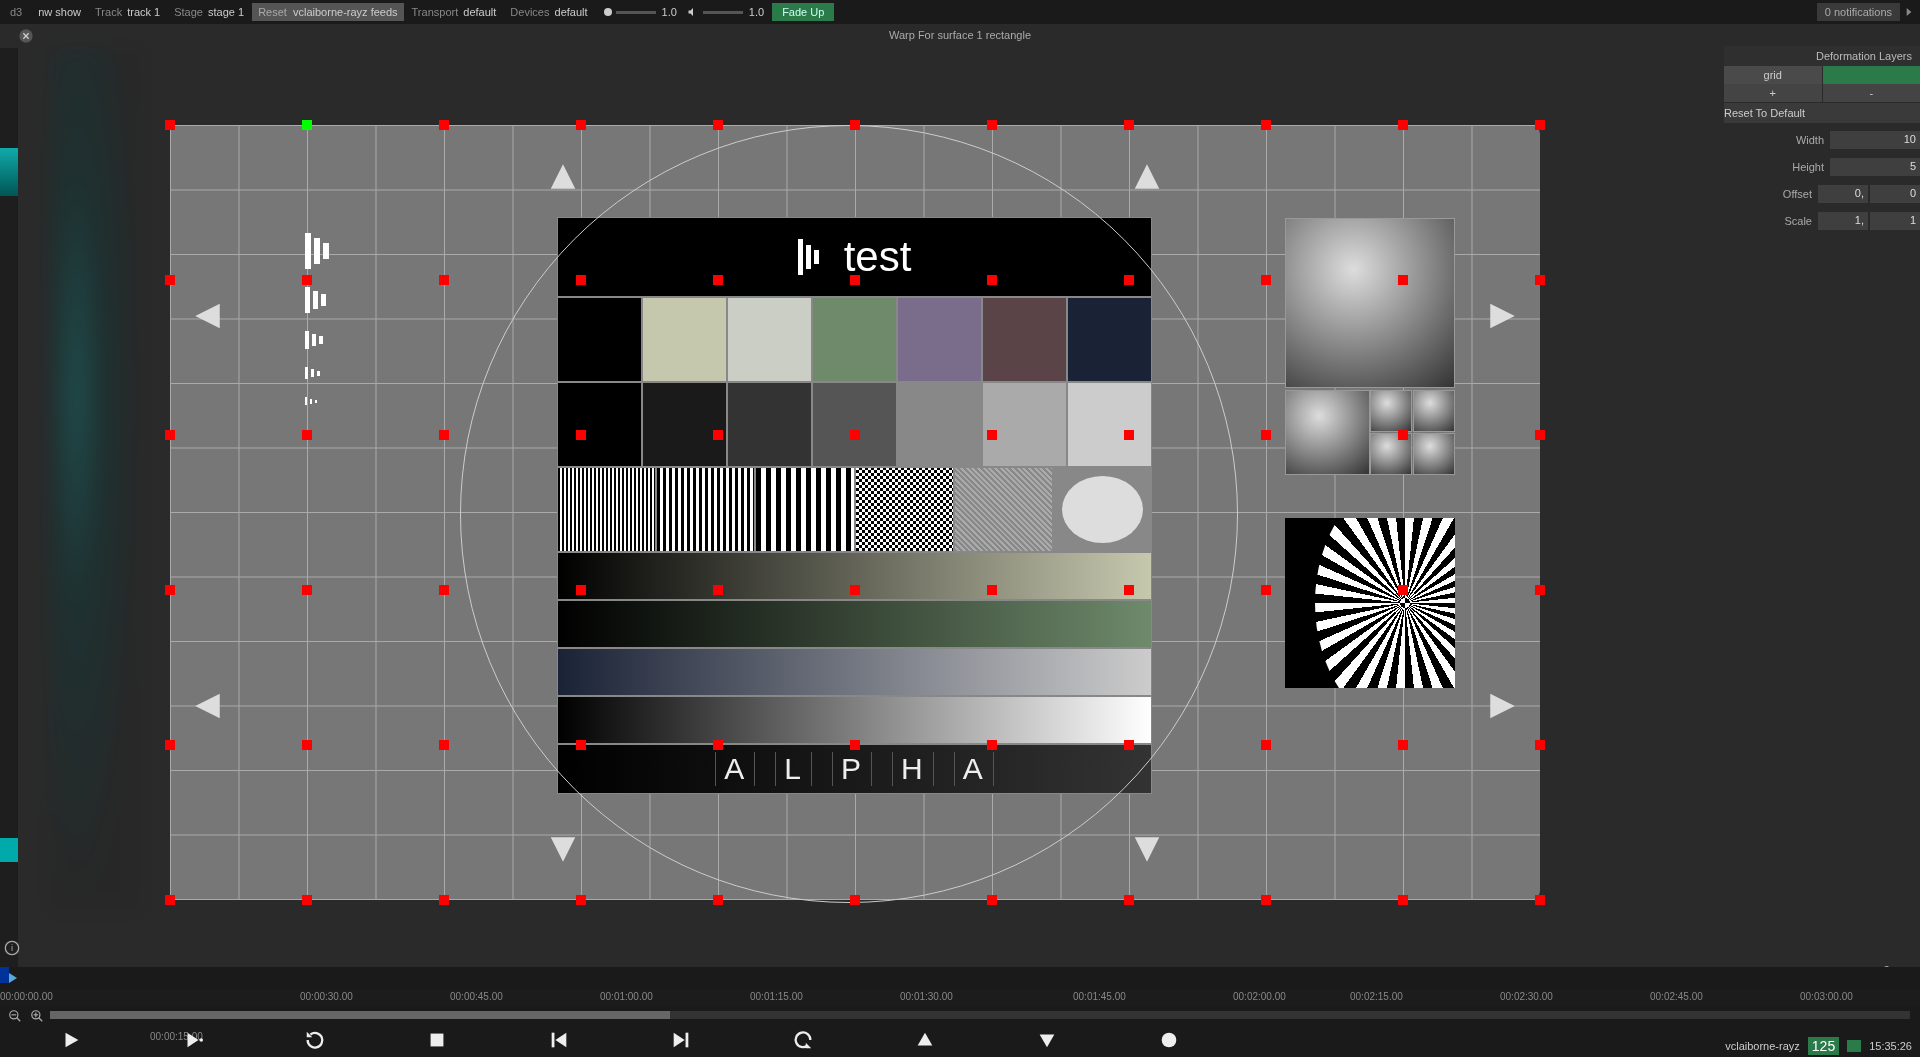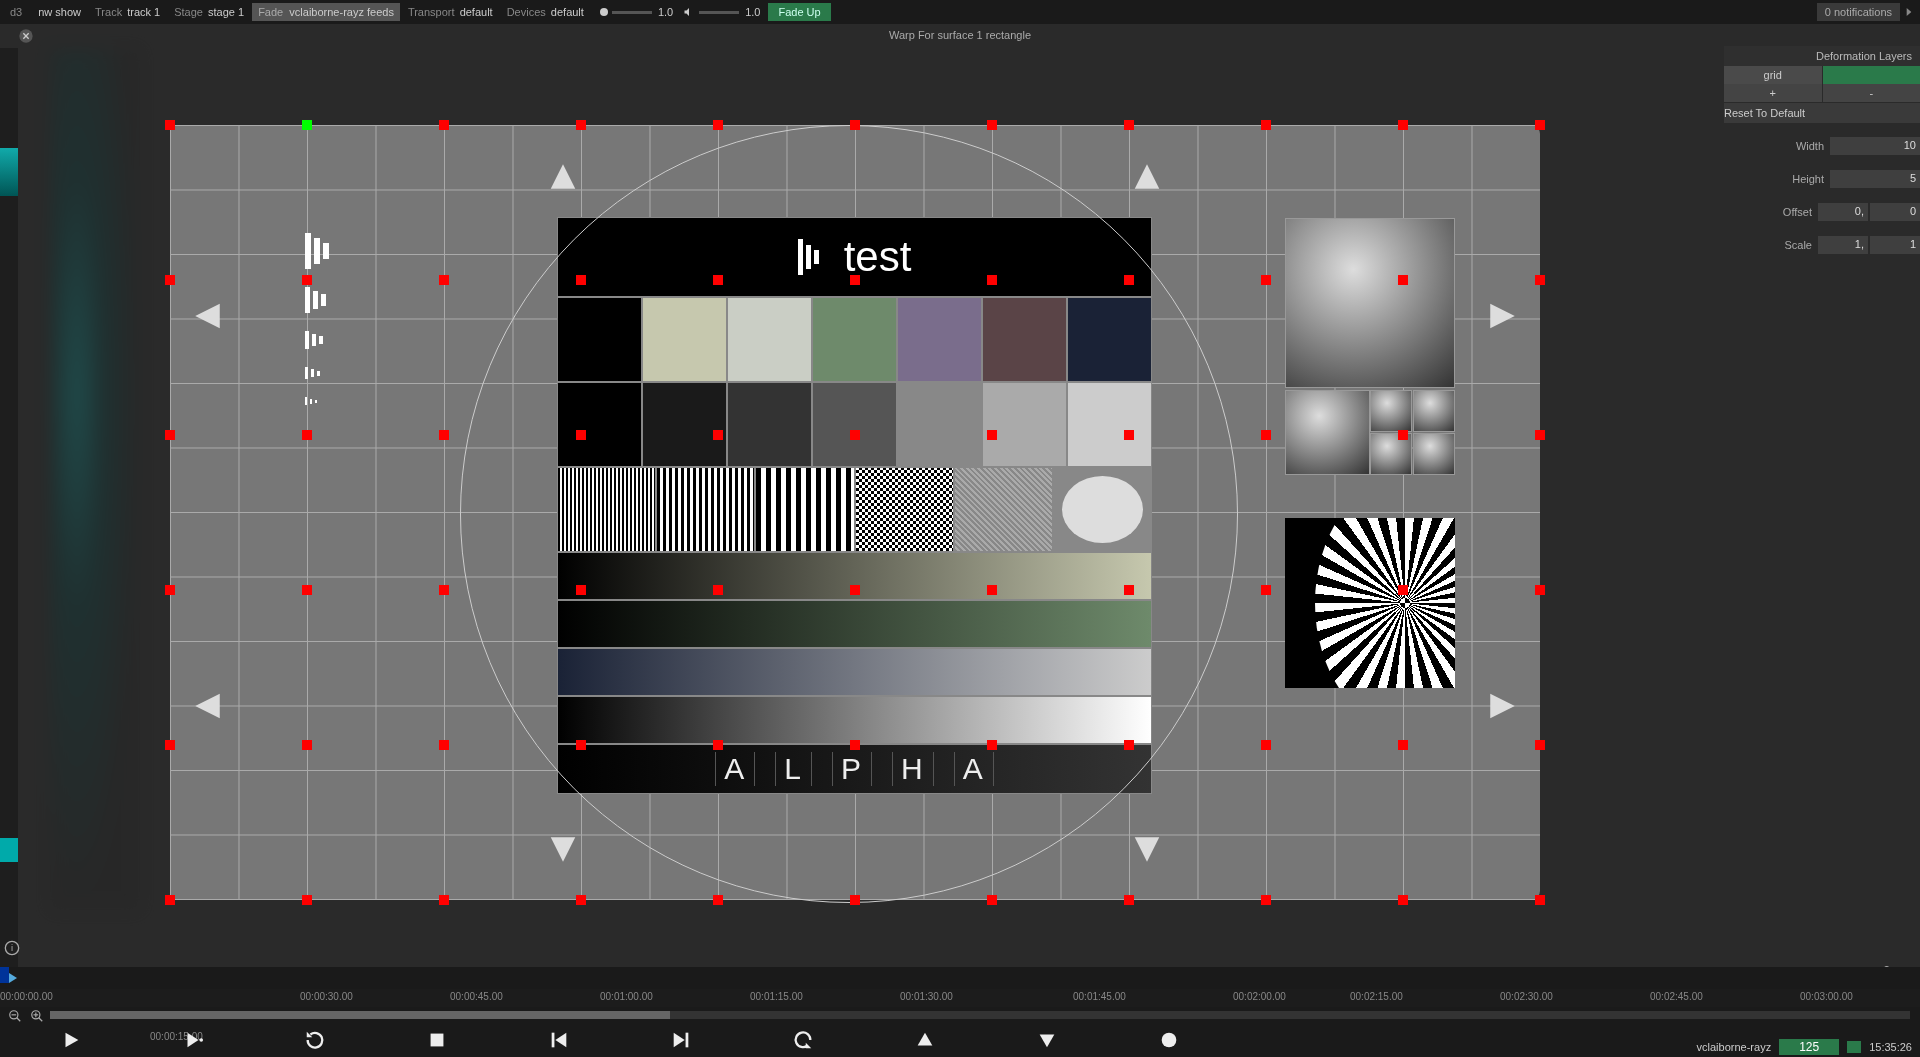--- a/index.html
+++ b/index.html
@@ -21,21 +21,21 @@
 .menu-arrow-right { width: 14px; height: 14px; fill: #888; }
 
 .close-x { position: absolute; top: 28px; left: 18px; width: 16px; height: 16px; color: #aaa; cursor: pointer; }
 
 
 .title-bar { position: absolute; top: 25px; left: 0; right: 0; text-align: center; font-size: 11px; color: #aaa; padding: 4px 16px; }
 
 
 .right-panel { position: absolute; top: 46px; right: 0; width: 196px; z-index: 5; }
 .panel-header { background: #2f2f2f; color: #bbb; text-align: right; padding: 4px 8px; font-size: 11px; }
-.panel-row { display: flex; align-items: center; height: 20px; margin-top: 13px; }
+.panel-row { display: flex; align-items: center; height: 20px; margin-top: 7px; }
 .panel-row .label { flex: 1; text-align: right; padding-right: 6px; color: #aaa; }
 .panel-row .field { width: 50px; background: #3f3f3f; color: #ddd; text-align: right; padding: 2px 4px; height: 18px; }
 .panel-row .field2 { width: 90px; }
 .panel-grid-row { display:flex; height: 18px; }
 .panel-grid-cell { flex:1; background:#444; text-align:center; color:#ccc; font-size:11px; line-height:18px; margin-left:1px; cursor:pointer; }
 .panel-grid-cell:first-child { margin-left:0; }
 .panel-grid-green { width: 40px; background:#2a7a4a; }
 .panel-reset { background:#3a3a3a; text-align:left; color:#ccc; font-size:11px; padding:4px 0; cursor:pointer; margin-top:1px; }
 
 
@@ -94,36 +94,36 @@
 .zoom-ctrl svg { width:14px; height:14px; fill:#aaa; cursor:pointer; }
 .scrub { position:absolute; top:44px; left:50px; right:10px; height:8px; background:#333; }
 .scrub .thumb { position:absolute; top:0; left:0; height:8px; width:620px; background:#666; }
 
 .transport { position:absolute; top:56px; left:0; right:0; height:34px; display:flex; align-items:center; justify-content:flex-start; padding-left:60px; gap:100px; }
 .transport .btn { cursor:pointer; display:flex; align-items:center; }
 .transport .btn svg { width:22px; height:22px; fill:#eee; }
 
 
 .status-bar { position:absolute; bottom:2px; right:8px; display:flex; align-items:center; gap:8px; font-size:11px; color:#ccc; z-index:10; }
-.status-bar .badge { background:#2a7a4a; color:#fff; padding:1px 20px; font-size:12px;text-align:center; }
+.status-bar .badge { background:#2a7a4a; color:#fff; padding:1px 4px; font-size:14px;text-align:center; }
 .status-bar .badge2 { background:#2a7a4a; width:14px; height:12px; }
 
 .tri-down-icon { position:absolute; bottom:80px; right:12px; width:0; height:0; border-left:5px solid transparent; border-right:5px solid transparent; border-top:6px solid #aaa; cursor:pointer; }
 .qmark-icon { position:absolute; bottom:79px; right:30px; color:#aaa; font-size:12px; cursor:pointer; }
 
 </style>
 </head>
 <body>
 
 <div class="menubar">
   <span class="menu-item">d3</span>
   <span class="menu-item"><span class="value">nw show</span></span>
   <span class="menu-item"><span>Track</span> <span class="value">track 1</span></span>
   <span class="menu-item"><span>Stage</span> <span class="value">stage 1</span></span>
-  <span class="menu-feed"><span style="color:#aaa">Fade</span>&nbsp;&nbsp;<span>vclaiborne-rayz feeds</span></span>
+  <span class="menu-feed"><span style="color:#aaa">Reset</span>&nbsp;&nbsp;<span>vclaiborne-rayz feeds</span></span>
   <span class="menu-item"><span>Transport</span> <span class="value">default</span></span>
   <span class="menu-item"><span>Devices</span> <span class="value">default</span></span>
   <span class="menu-slider">
       <span class="dot"></span>
       <span class="track"></span>
       <span class="val">1.0</span>
     </span>
   <span class="menu-slider">
     <svg class="speaker" viewBox="0 0 24 24">
         <path d="M3 9v6h4l5 5V4L7 9H3z"></path>

